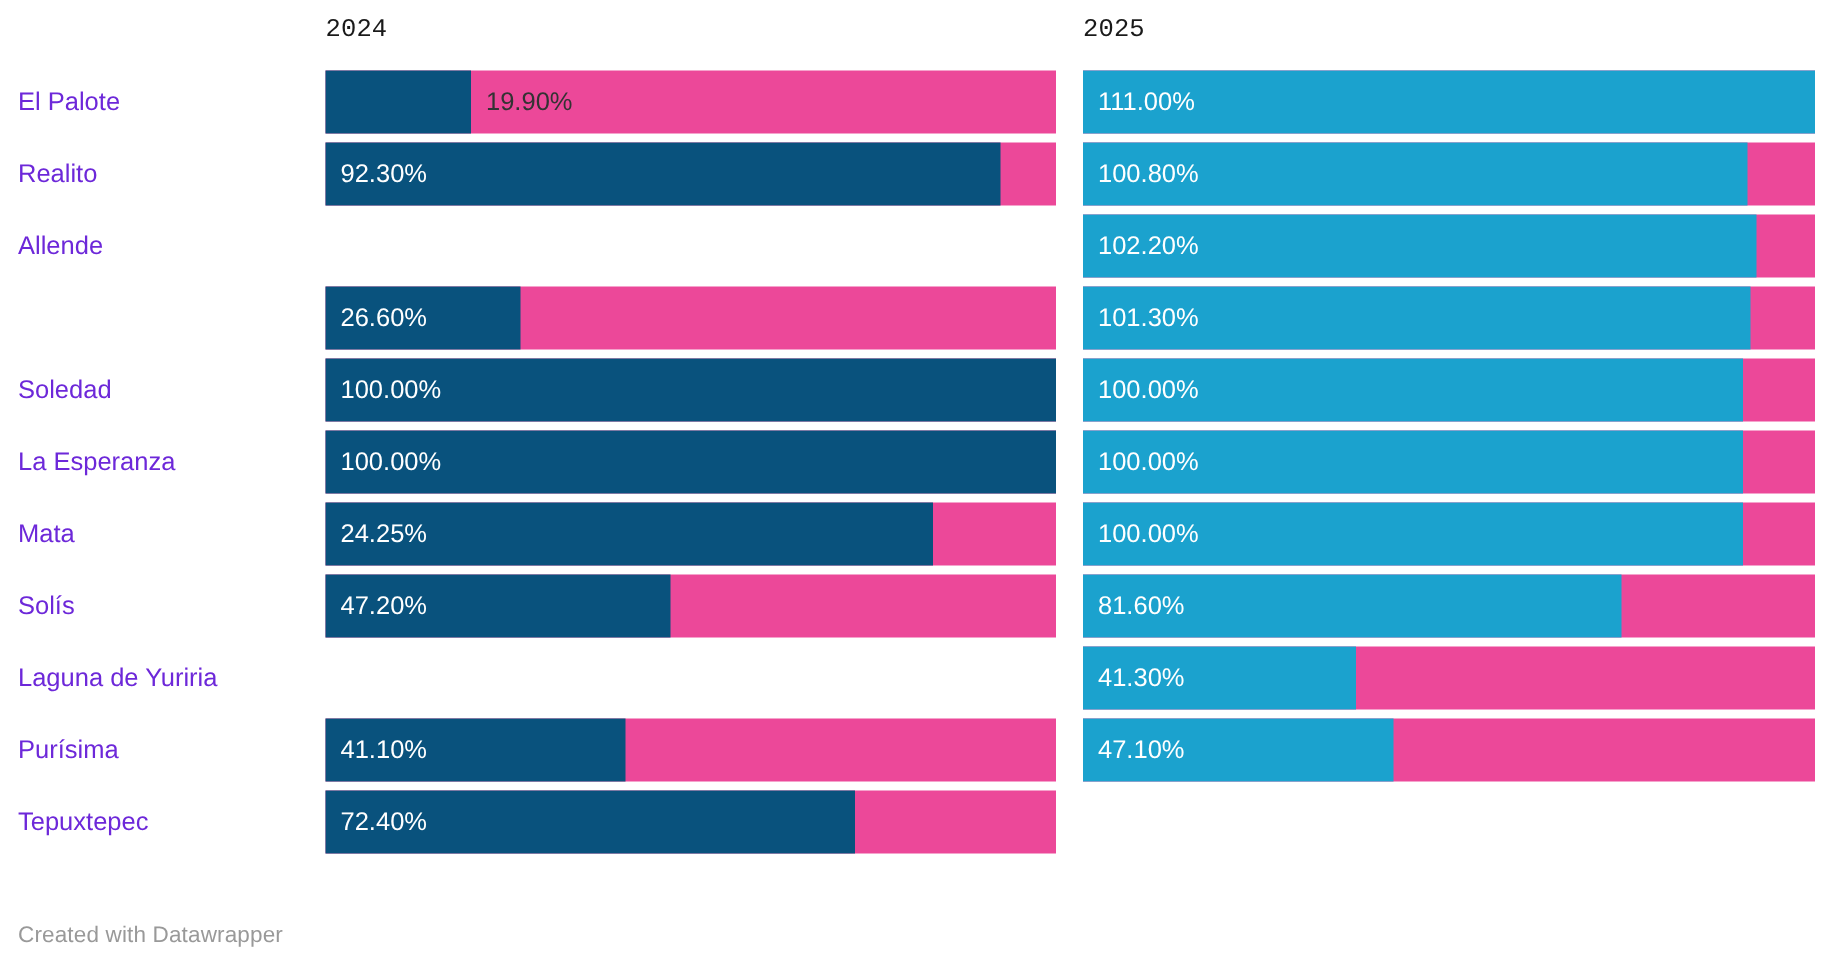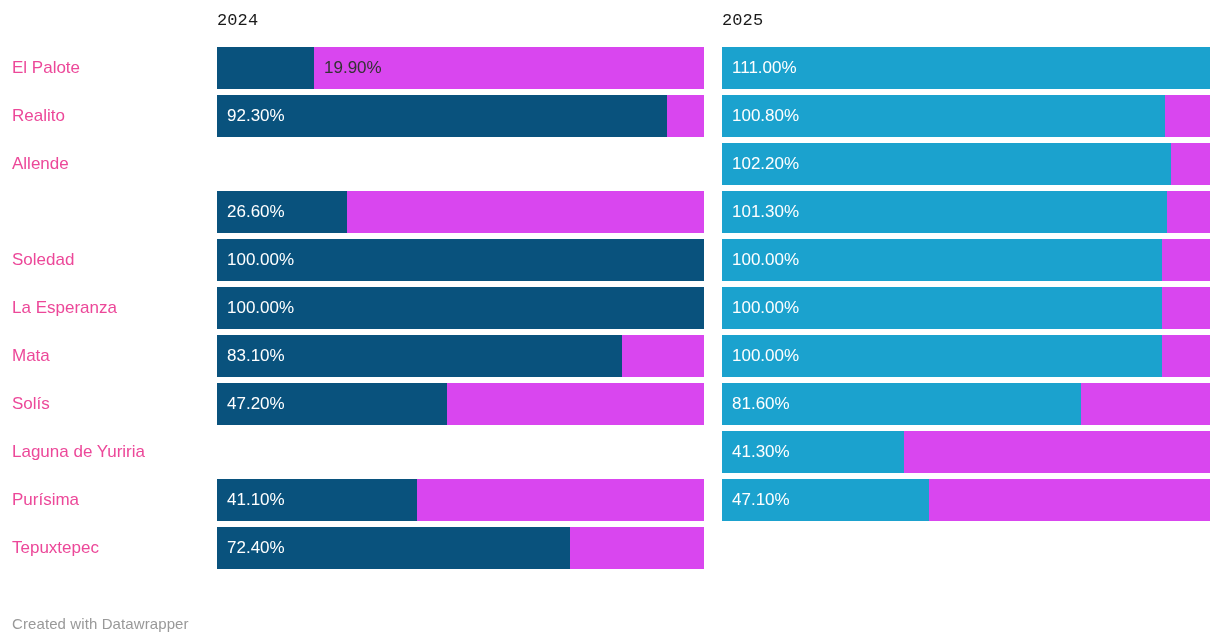--- a/index.html
+++ b/index.html
@@ -56,31 +56,31 @@
 
   .row-label {
     position: absolute;
     left: 12px;
     top: 0;
     height: 48px;
     width: 196px;
     display: flex;
     align-items: center;
     font-size: 17px;
-    color: #ec4899;
+    color: #6d28d9;
     white-space: nowrap;
     overflow: hidden;
   }
 
   
   .track {
     position: absolute;
     top: 3px;
     height: 42px;
-    background: #d946ef;
+    background: #ec4899;
   }
   .track.c0 { left: 217px; width: 487px; }
   .track.c1 { left: 722px; width: 488px; padding-left: 16px; }
 
   .fill {
     position: absolute;
     left: 0;
     top: 0;
     height: 42px;
   }
@@ -185,21 +185,21 @@
         </div>
         <div class="track c1">
           <div class="fill s2025" style="width: 440px; background: rgb(27, 162, 206);"></div>
           <div class="bar-value inside">100.00%</div>
         </div>
       </div>
       <div class="row">
         <div class="row-label">Mata</div>
         <div class="track c0">
           <div class="fill s2024" style="width: 405px; background: rgb(9, 82, 125);"></div>
-          <div class="bar-value inside">83.10%</div>
+          <div class="bar-value inside">24.25%</div>
         </div>
         <div class="track c1">
           <div class="fill s2025" style="width: 440px; background: rgb(27, 162, 206);"></div>
           <div class="bar-value inside">100.00%</div>
         </div>
       </div>
       <div class="row">
         <div class="row-label">Solís</div>
         <div class="track c0">
           <div class="fill s2024" style="width: 230px; background: rgb(9, 82, 125);"></div>

